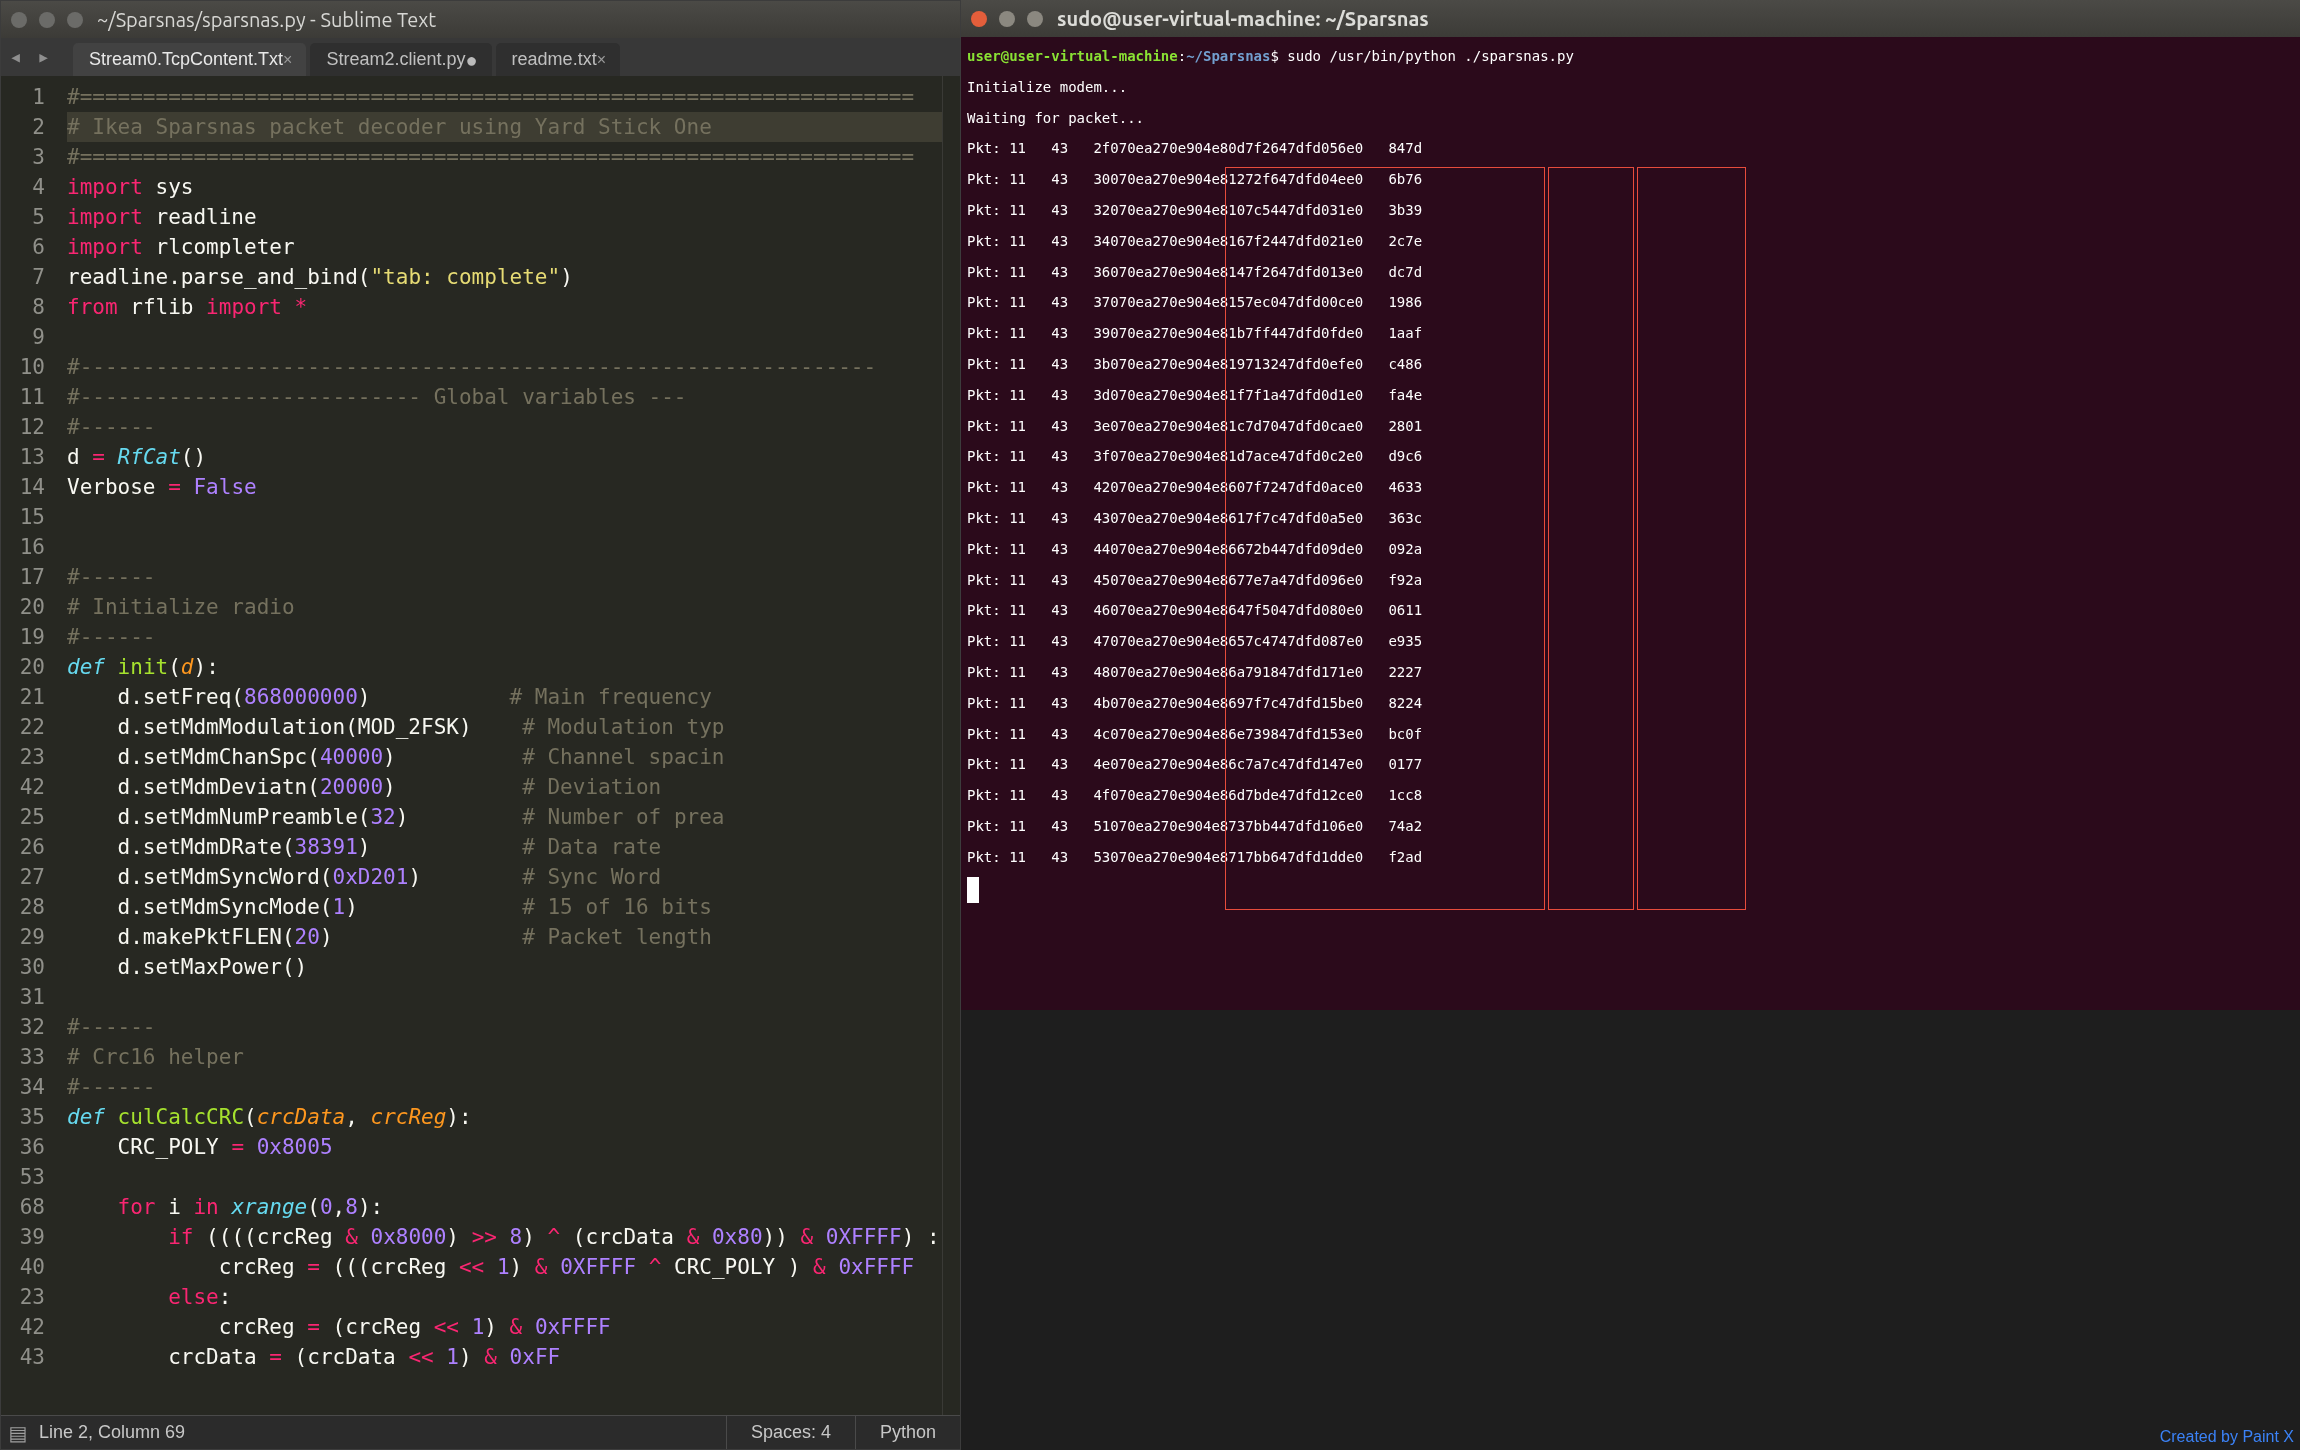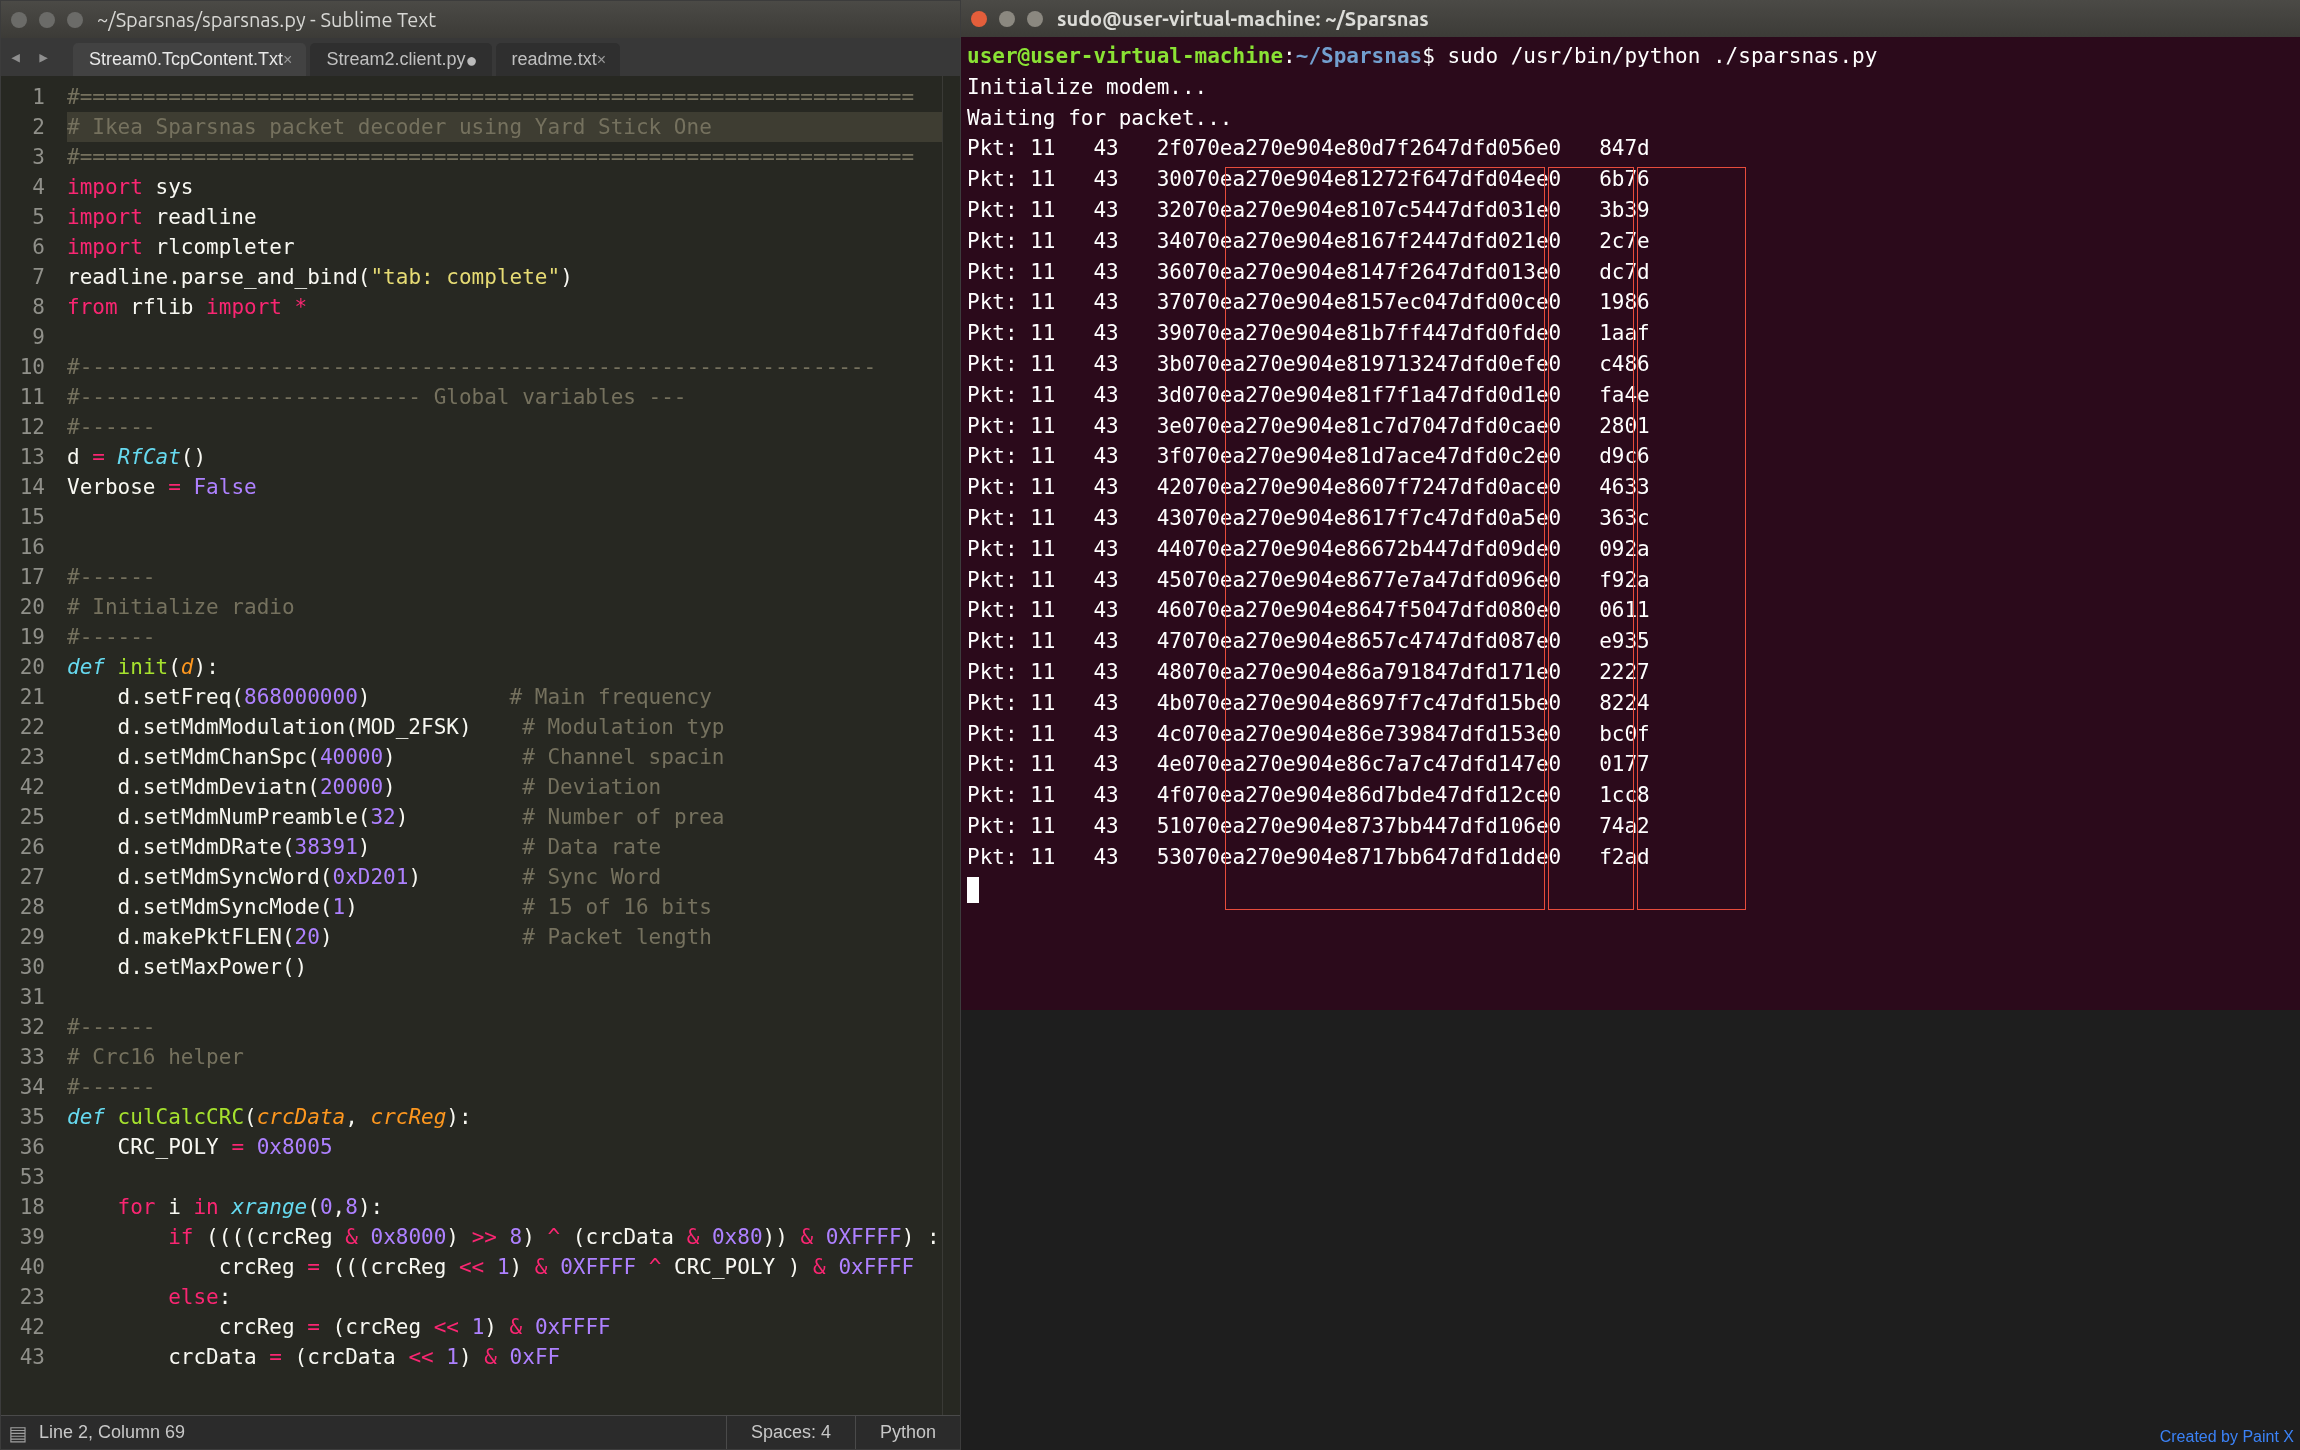--- a/index.html
+++ b/index.html
@@ -154,21 +154,21 @@
     align-items: center;
     padding: 0 10px;
   }
   .term-titlebar .mac-close { background: #e45e3b; }
   .term-titlebar .mac-min  { background: #8b8880; }
   .term-titlebar .mac-max  { background: #8b8880; }
   .term-title { color: #dcdcd8; font-size: 20px; font-family: "Ubuntu", sans-serif; font-weight: 600; }
   .term-body {
     flex: 1;
     padding: 4px 6px;
-    font-size: 21px;
+    font-size: 14px;
     line-height: 30.8px;
     color: #ffffff;
     white-space: pre;
     position: relative;
   }
   .prompt-user { color: #8ae234; font-weight: bold; }
   .prompt-path { color: #729fcf; font-weight: bold; }
   .prompt-cmd  { color: #ffffff; }
   .hl-red {
     position: absolute;
@@ -255,21 +255,21 @@
         <div>28</div>
         <div>29</div>
         <div>30</div>
         <div>31</div>
         <div>32</div>
         <div>33</div>
         <div>34</div>
         <div>35</div>
         <div>36</div>
         <div>53</div>
-        <div>18</div>
+        <div>68</div>
         <div>39</div>
         <div>40</div>
         <div>23</div>
         <div>42</div>
         <div>43</div>
       </div>
     <div class="code" id="code"><div class="row"><span class="c">#==================================================================</span></div><div class="row hl"><span class="c"># Ikea Sparsnas packet decoder using Yard Stick One</span></div><div class="row"><span class="c">#==================================================================</span></div><div class="row"><span class="kw">import</span><span> </span><span>sys</span></div><div class="row"><span class="kw">import</span><span> </span><span>readline</span></div><div class="row"><span class="kw">import</span><span> </span><span>rlcompleter</span></div><div class="row"><span>readline</span><span>.parse_and_bind</span><span>(</span><span class="st">"tab: complete"</span><span>)</span></div><div class="row"><span class="kw">from</span><span> </span><span>rflib </span><span class="kw">import</span><span> </span><span class="op">*</span></div><div class="row"><span></span></div><div class="row"><span class="c">#---------------------------------------------------------------</span></div><div class="row"><span class="c">#--------------------------- Global variables ---</span></div><div class="row"><span class="c">#------</span></div><div class="row"><span>d </span><span class="op">=</span><span> </span><span class="bi">RfCat</span><span>()</span></div><div class="row"><span>Verbose </span><span class="op">=</span><span> </span><span class="nu">False</span></div><div class="row"><span></span></div><div class="row"><span></span></div><div class="row"><span class="c">#------</span></div><div class="row"><span class="c"># Initialize radio</span></div><div class="row"><span class="c">#------</span></div><div class="row"><span class="bi">def</span><span> </span><span class="fn">init</span><span>(</span><span class="ar">d</span><span>):</span></div><div class="row"><span>    d.setFreq(</span><span class="nu">868000000</span><span>)           </span><span class="c"># Main frequency</span></div><div class="row"><span>    d.setMdmModulation(MOD_2FSK)    </span><span class="c"># Modulation typ</span></div><div class="row"><span>    d.setMdmChanSpc(</span><span class="nu">40000</span><span>)          </span><span class="c"># Channel spacin</span></div><div class="row"><span>    d.setMdmDeviatn(</span><span class="nu">20000</span><span>)          </span><span class="c"># Deviation</span></div><div class="row"><span>    d.setMdmNumPreamble(</span><span class="nu">32</span><span>)         </span><span class="c"># Number of prea</span></div><div class="row"><span>    d.setMdmDRate(</span><span class="nu">38391</span><span>)            </span><span class="c"># Data rate</span></div><div class="row"><span>    d.setMdmSyncWord(</span><span class="nu">0xD201</span><span>)        </span><span class="c"># Sync Word</span></div><div class="row"><span>    d.setMdmSyncMode(</span><span class="nu">1</span><span>)             </span><span class="c"># 15 of 16 bits</span></div><div class="row"><span>    d.makePktFLEN(</span><span class="nu">20</span><span>)               </span><span class="c"># Packet length</span></div><div class="row"><span>    d.setMaxPower()</span></div><div class="row"><span></span></div><div class="row"><span class="c">#------</span></div><div class="row"><span class="c"># Crc16 helper</span></div><div class="row"><span class="c">#------</span></div><div class="row"><span class="bi">def</span><span> </span><span class="fn">culCalcCRC</span><span>(</span><span class="ar">crcData</span><span>, </span><span class="ar">crcReg</span><span>):</span></div><div class="row"><span>    CRC_POLY </span><span class="op">=</span><span> </span><span class="nu">0x8005</span></div><div class="row"><span></span></div><div class="row"><span>    </span><span class="kw">for</span><span> i </span><span class="kw">in</span><span> </span><span class="bi">xrange</span><span>(</span><span class="nu">0</span><span>,</span><span class="nu">8</span><span>):</span></div><div class="row"><span>        </span><span class="kw">if</span><span> ((((crcReg </span><span class="op">&amp;</span><span> </span><span class="nu">0x8000</span><span>) </span><span class="op">&gt;&gt;</span><span> </span><span class="nu">8</span><span>) </span><span class="op">^</span><span> (crcData </span><span class="op">&amp;</span><span> </span><span class="nu">0x80</span><span>)) </span><span class="op">&amp;</span><span> </span><span class="nu">0XFFFF</span><span>) :</span></div><div class="row"><span>            crcReg </span><span class="op">=</span><span> (((crcReg </span><span class="op">&lt;&lt;</span><span> </span><span class="nu">1</span><span>) </span><span class="op">&amp;</span><span> </span><span class="nu">0XFFFF</span><span> </span><span class="op">^</span><span> CRC_POLY ) </span><span class="op">&amp;</span><span> </span><span class="nu">0xFFFF</span></div><div class="row"><span>        </span><span class="kw">else</span><span>:</span></div><div class="row"><span>            crcReg </span><span class="op">=</span><span> (crcReg </span><span class="op">&lt;&lt;</span><span> </span><span class="nu">1</span><span>) </span><span class="op">&amp;</span><span> </span><span class="nu">0xFFFF</span></div><div class="row"><span>        crcData </span><span class="op">=</span><span> (crcData </span><span class="op">&lt;&lt;</span><span> </span><span class="nu">1</span><span>) </span><span class="op">&amp;</span><span> </span><span class="nu">0xFF</span></div></div>
     <div class="minimap"></div>
   </div>
 

